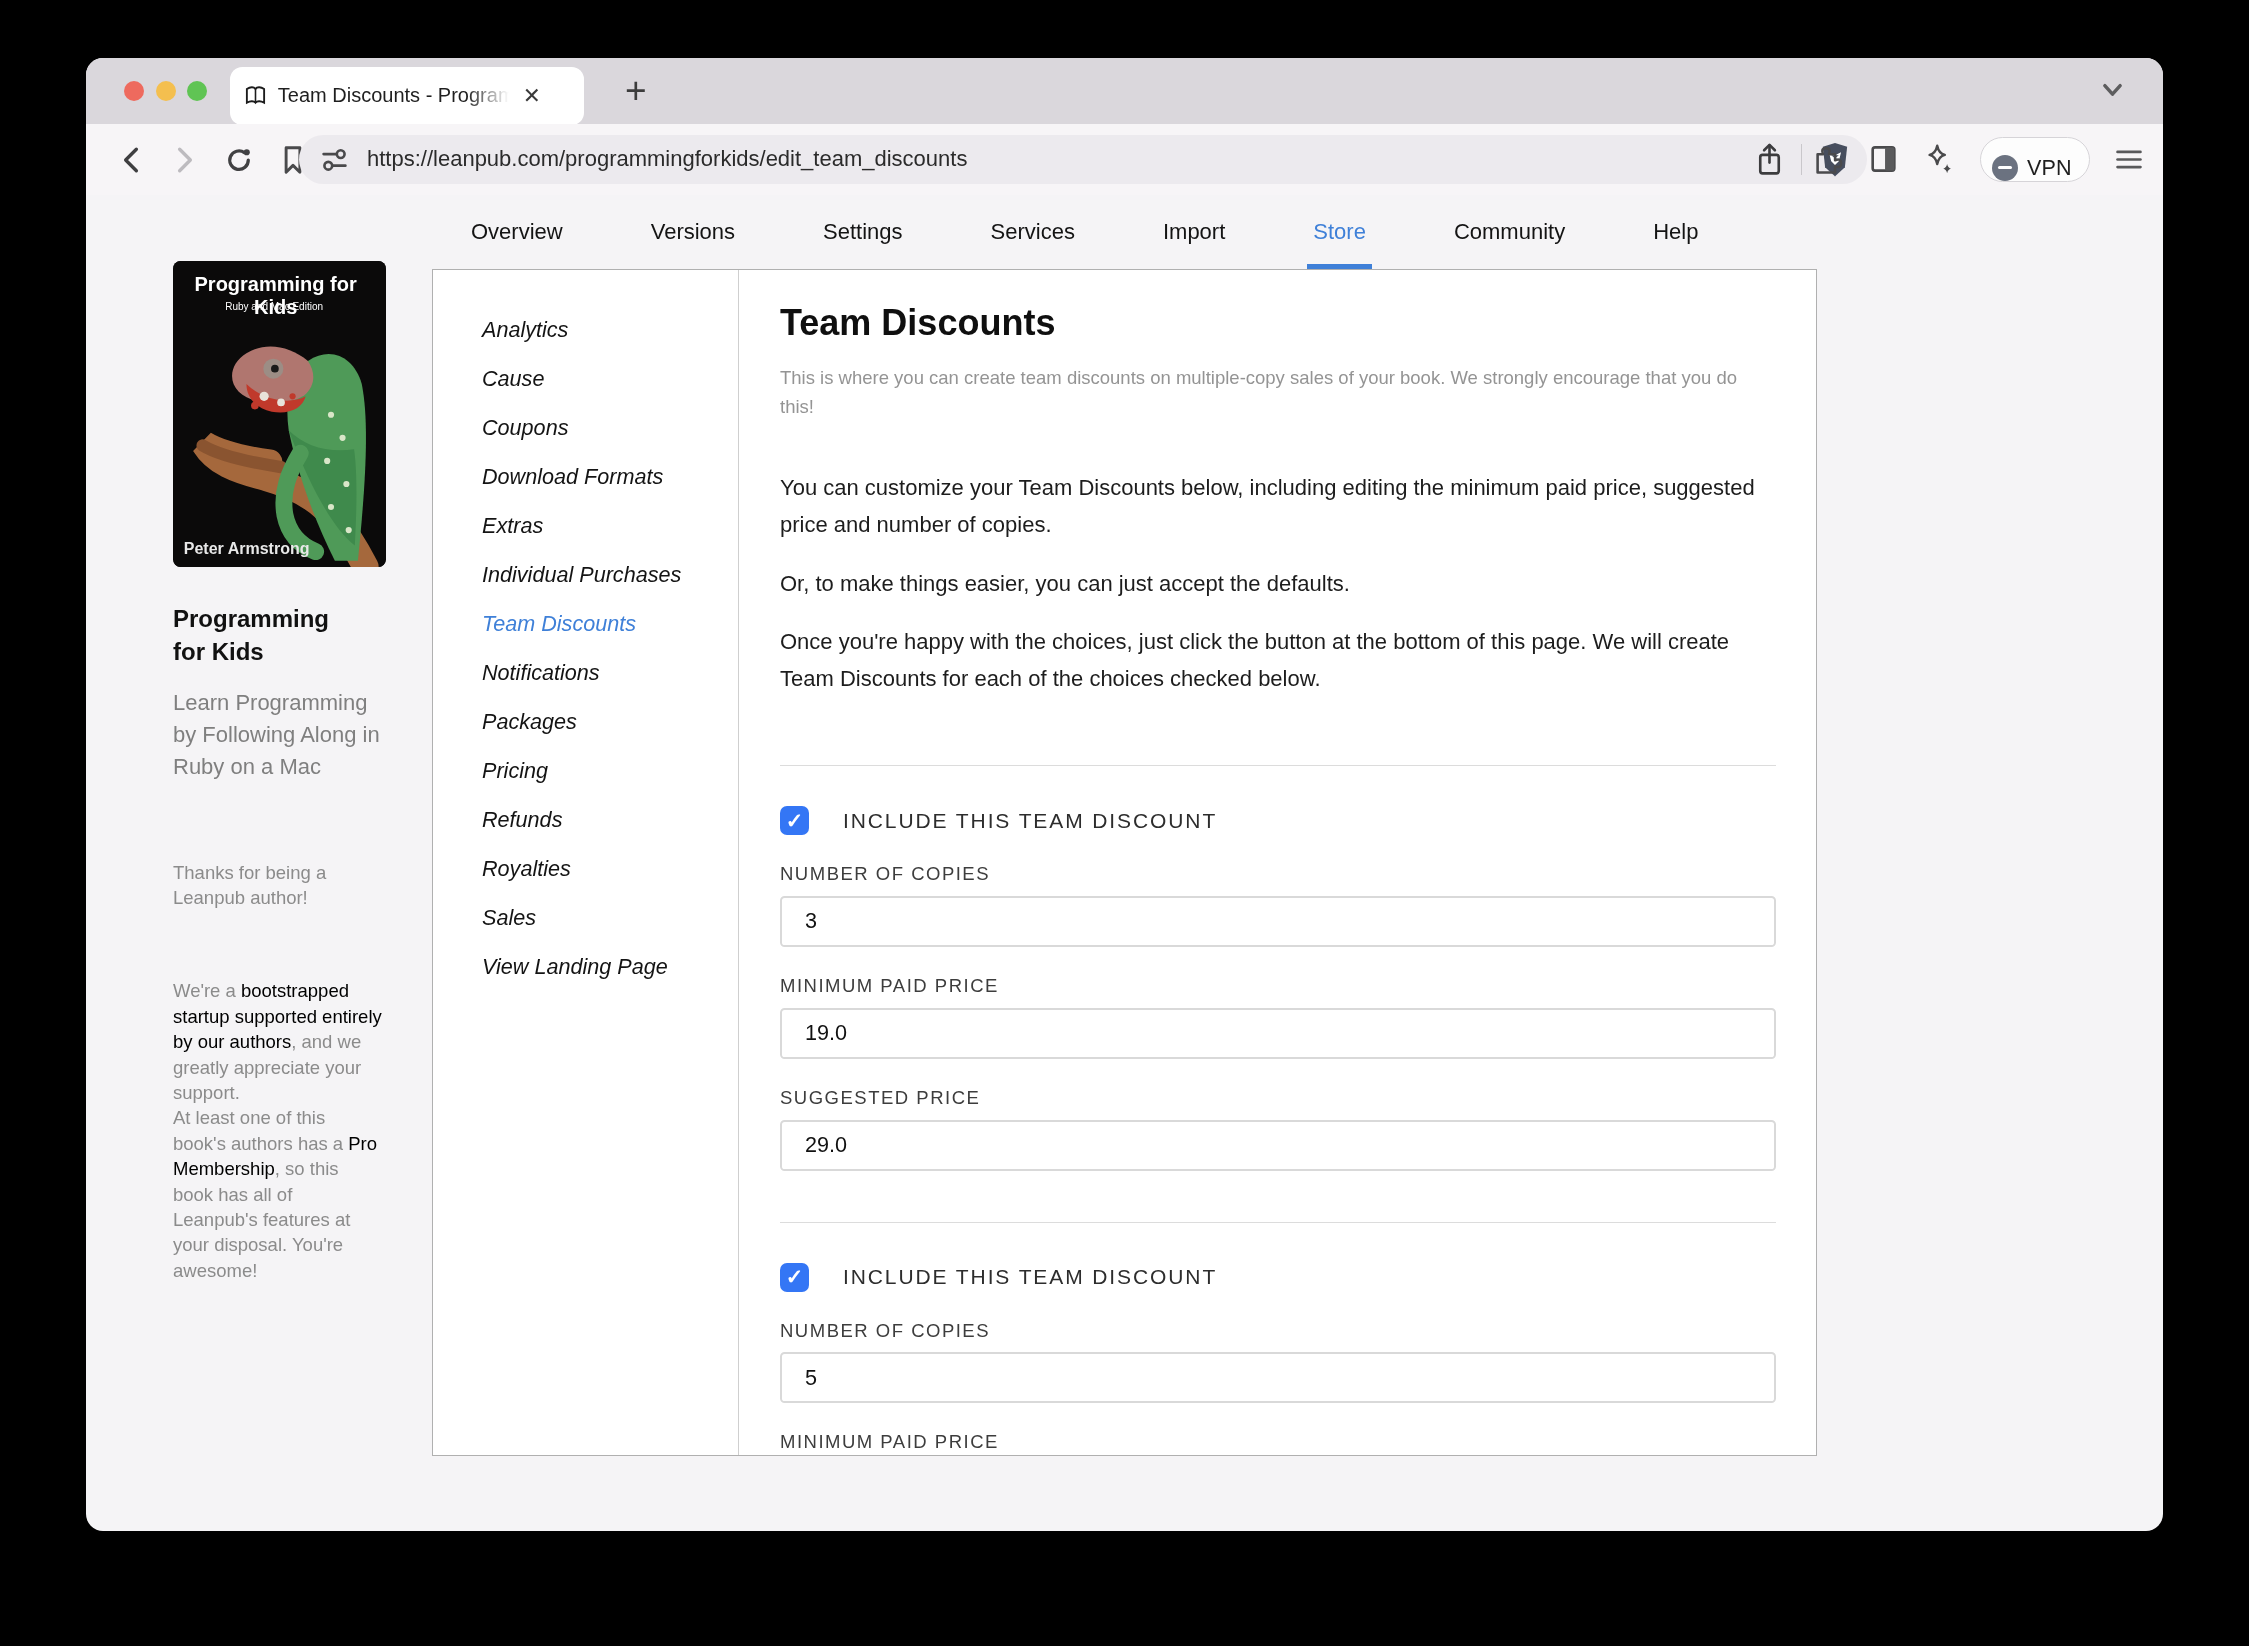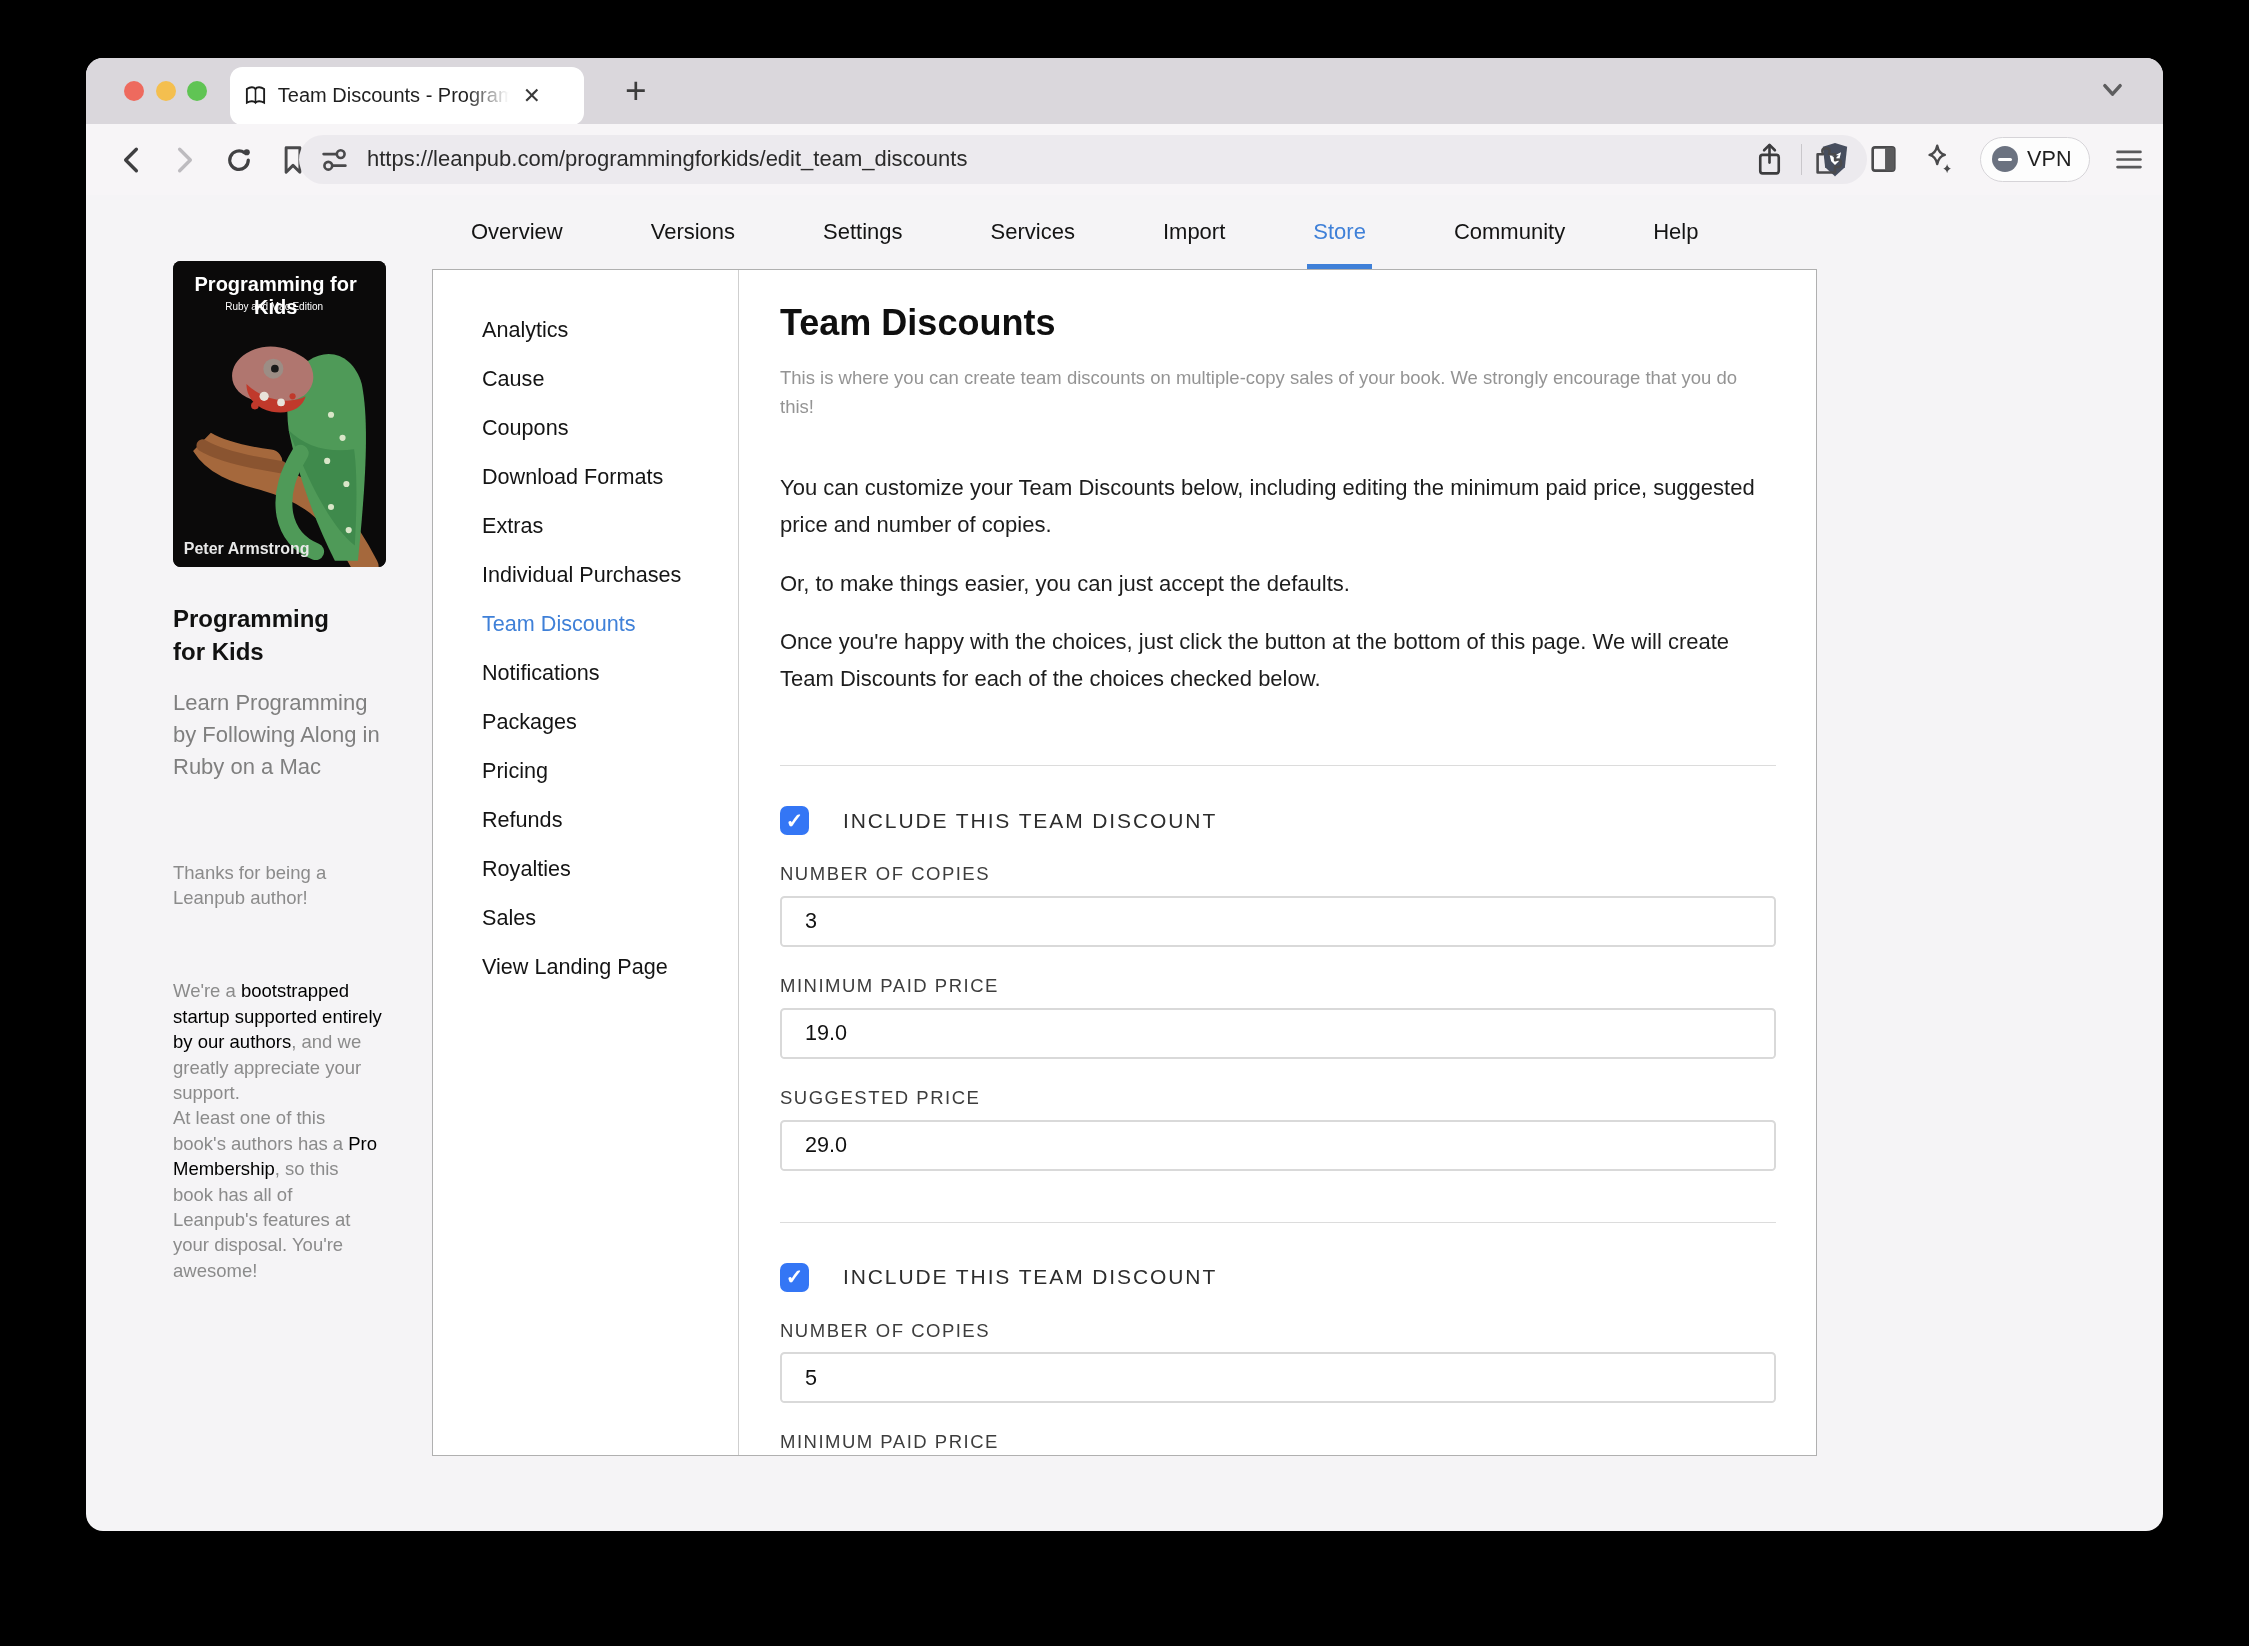--- a/index.html
+++ b/index.html
@@ -31,21 +31,21 @@
   .navbtns { display:flex; align-items:center; gap:20px; padding-left:28px; }
   .icon-btn { width:34px; height:34px; display:flex; align-items:center; justify-content:center; }
   .urlbar { position:absolute; left:213px; top:10.8px; width:1568px; height:49px;
             background:#eceaee; border-radius:25px; display:flex; align-items:center;
             padding:0 15.4px 0 20px; }
   .url-text { font-size:22px; color:#2b2b2b; margin-left:17px; flex:1; }
   .url-right { display:flex; align-items:center; gap:15.4px; }
   .v-div { width:1.5px; height:31px; background:#c9c7cb; }
   .right-cluster { position:absolute; right:18.5px; top:10.8px; height:49px; display:flex;
                    align-items:center; gap:23px; }
-  .vpn-pill { display:flex; align-items:center; gap:9.2px; border:1.5px solid #d6d4d8;
+  .vpn-pill { display:flex; align-items:flex-end; gap:9.2px; border:1.5px solid #d6d4d8;
               background:#fdfdfd; border-radius:23px; height:45px; padding:0 17px 0 10.8px; }
   .vpn-dot { width:26px; height:26px; border-radius:50%; background:#6b7280; position:relative; }
   .vpn-dot::after { content:""; position:absolute; left:6.2px; top:11.5px; width:14px; height:3.1px;
                     background:#fff; border-radius:1.5px; }
   .vpn-text { font-size:21.6px; color:#1f1f1f; }
 
   
   .topnav { position:absolute; left:0; top:137px; width:100%; height:74px; display:flex;
             align-items:stretch; gap:88px; padding-left:385px; }
   .nav-item { position:relative; display:flex; align-items:center; font-size:22px; color:#141414; }
@@ -69,21 +69,21 @@
   .side-paras p { font-size:18.5px; color:#8b8b8b; line-height:25.4px; }
   .side-paras p + p { }
   .side-paras b { font-weight:normal; color:#000000; }
   .side-paras p:nth-child(2) { margin-top:68px; }
 
   
   .panel { position:absolute; left:346px; top:211px; width:1385px; height:1187px; background:#fff;
            border:0.8px solid #b0b0b0; }
   .innernav { position:absolute; left:0; top:0; bottom:0; width:306px;
               border-right:0.8px solid #cfcfcf; padding:35px 0 0 49px; }
-  .innernav-item { height:49px; display:flex; align-items:center; font-size:21.6px; color:#141414; }
+  .innernav-item { height:49px; display:flex; align-items:center; font-size:21.6px; color:#141414;font-style:italic; }
   .innernav-item.active { color:var(--accent,#3f80d8); }
 
   .content { position:absolute; left:307px; top:0; right:0; bottom:0; padding:31px 40px 0;
              overflow:hidden; }
   .content h1 { font-size:36px; font-weight:bold; color:#0f0f0f; line-height:43px; }
   .helper { margin-top:20px; font-size:18.5px; color:#949494; line-height:28.5px; width:978px; }
   .body-paras p { font-size:22px; color:#1d1d1d; line-height:37px; }
   .body-paras p:first-child { margin-top:48px; }
   .body-paras p + p { margin-top:21.6px; }
   .divider { border:none; border-top:0.8px solid #dcdcdc; margin-top:68px; }

